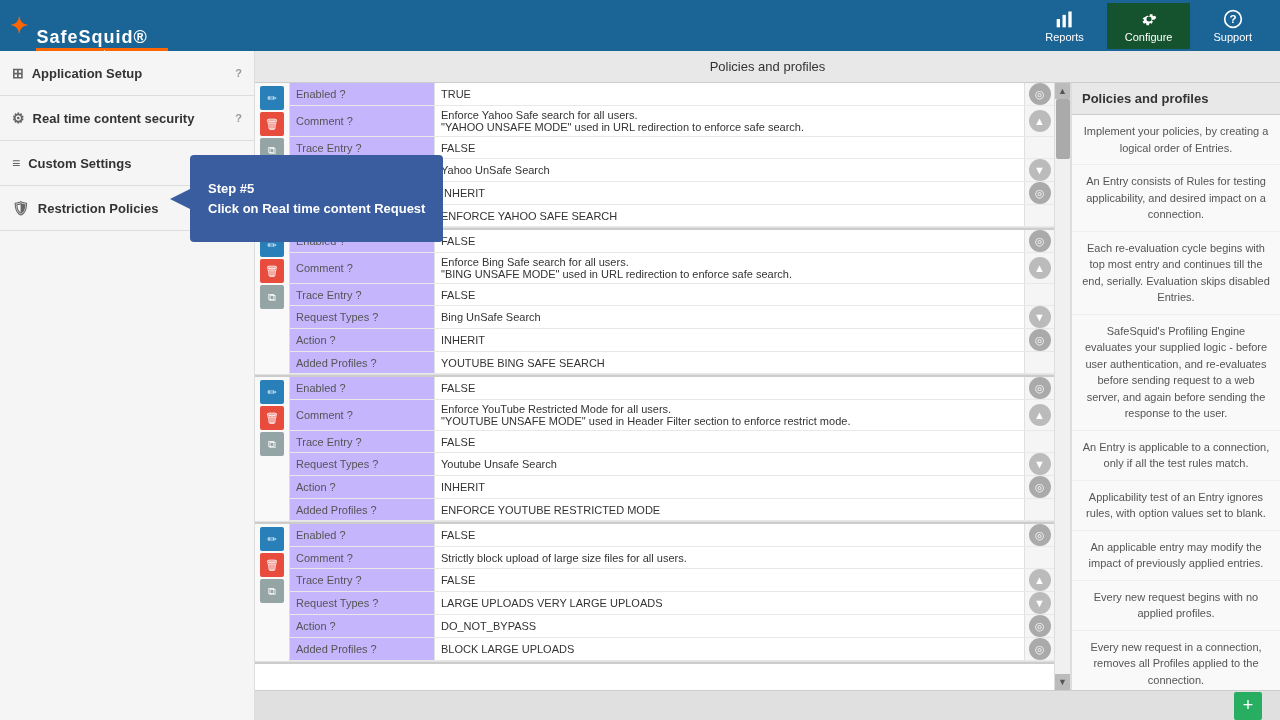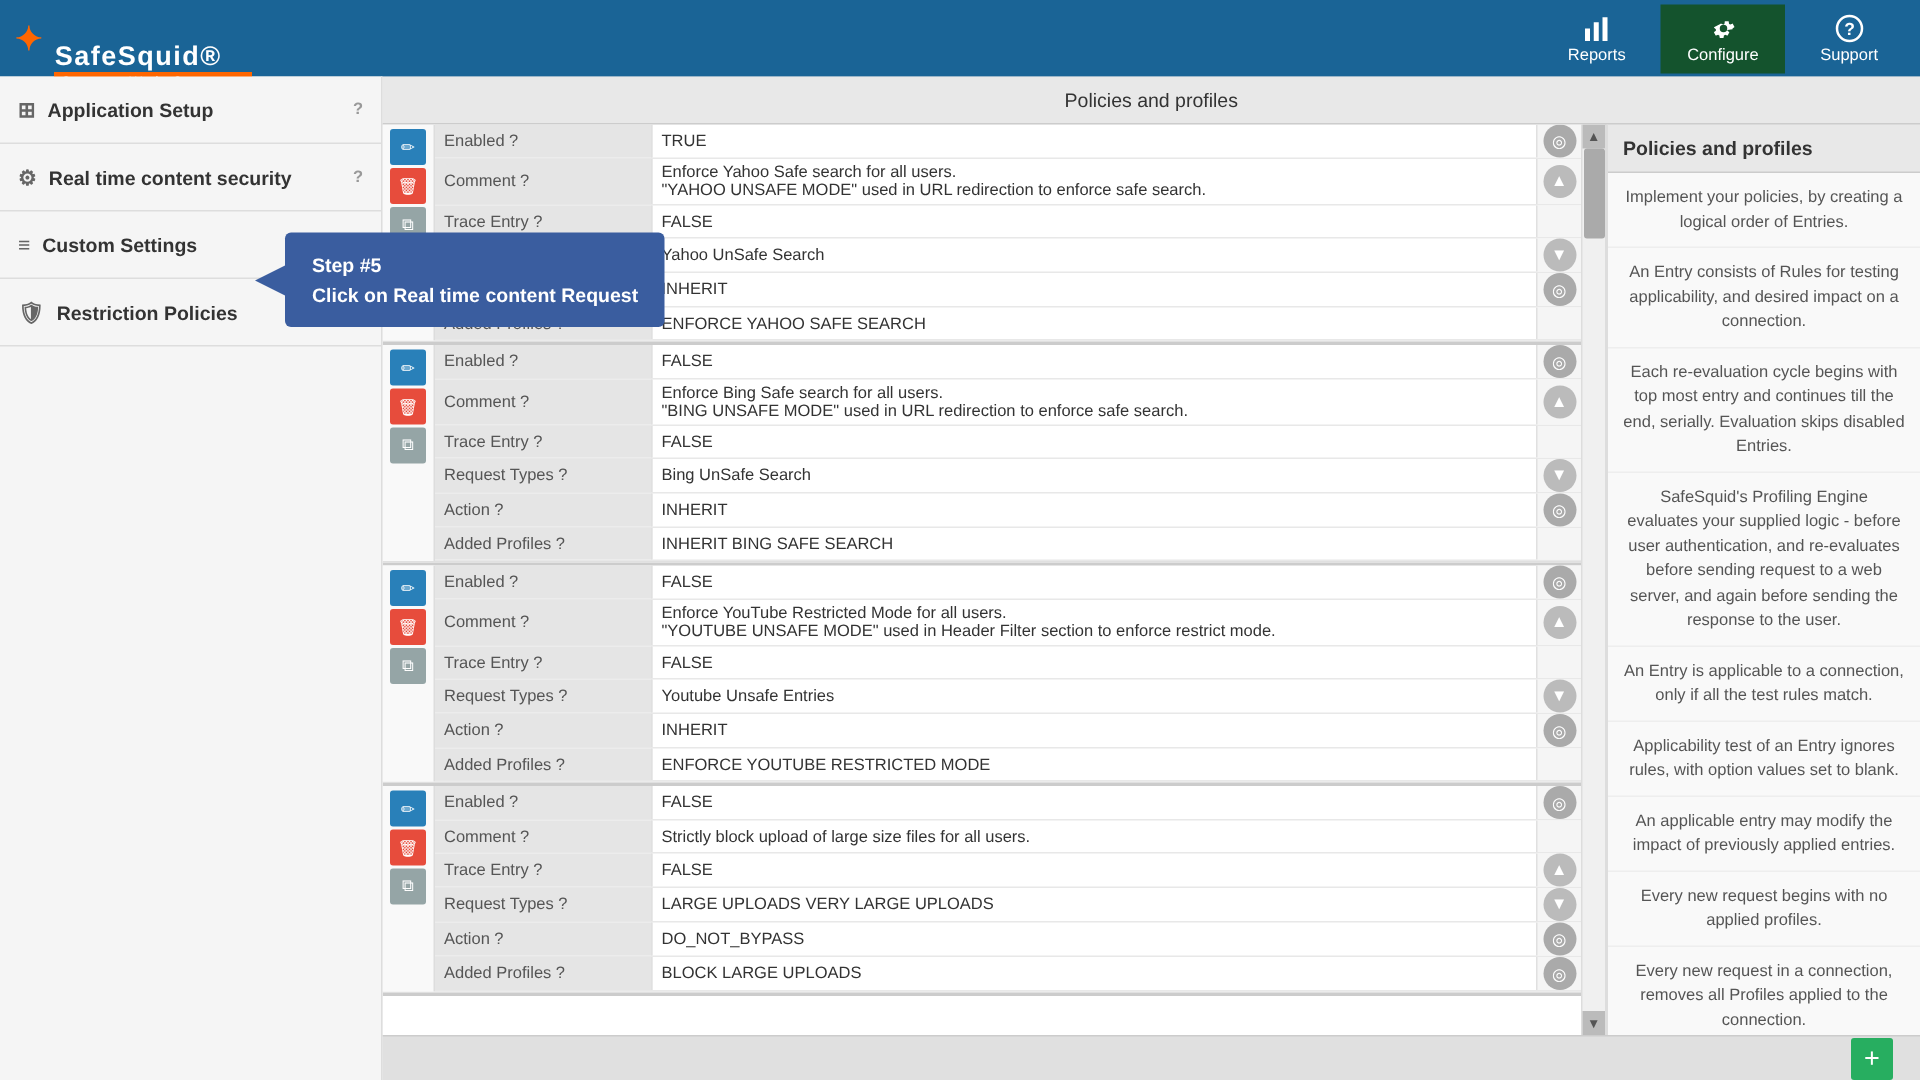--- a/index.html
+++ b/index.html
@@ -50,35 +50,35 @@
     .right-panel-title { background: #e8e8e8; padding: 8px 10px; font-size: 13px; font-weight: bold; color: #333; border-bottom: 1px solid #ccc; }
     .right-panel-text { padding: 8px 10px; font-size: 11px; color: #555; line-height: 1.5; border-bottom: 1px solid #eee; text-align: center; }
 
     
     .add-btn-area { position: relative; height: 30px; background: #e0e0e0; border-top: 1px solid #ccc; display: flex; justify-content: flex-end; align-items: center; padding-right: 18px; }
     .add-btn { width: 28px; height: 28px; background: #27ae60; border: none; color: white; font-size: 18px; cursor: pointer; display: flex; align-items: center; justify-content: center; border-radius: 2px; }
 
     
     .callout { position: absolute; left: 170px; top: 155px; z-index: 100; }
     .callout-arrow { width: 0; height: 0; border-right: 20px solid #3a5d9f; border-top: 10px solid transparent; border-bottom: 10px solid transparent; display: inline-block; vertical-align: middle; }
-    .callout-box { background: #3a5d9f; color: white; padding: 12px 18px; font-size: 13px; font-weight: bold; border-radius: 4px; display: inline-block; vertical-align: middle; line-height: 1.5; }
+    .callout-box { background: #3a5d9f; color: white; padding: 24px 18px; font-size: 13px; font-weight: bold; border-radius: 4px; display: inline-block; vertical-align: middle; line-height: 1.5; }
 
     
     .table-main::-webkit-scrollbar { width: 14px; }
     .table-main::-webkit-scrollbar-track { background: #f0f0f0; }
     .table-main::-webkit-scrollbar-thumb { background: #bbb; border-radius: 2px; }
 
     
     .right-panel::-webkit-scrollbar { width: 8px; }
     .right-panel::-webkit-scrollbar-track { background: #f0f0f0; }
     .right-panel::-webkit-scrollbar-thumb { background: #ccc; }
     .entry-side { display: flex; flex-direction: column; align-items: center; justify-content: flex-start; padding: 3px 4px; gap: 2px; background: #f9f9f9; border-right: 1px solid #ddd; width: 35px; flex-shrink: 0; }
 
     .field-row { display: flex; align-items: stretch; border-bottom: 1px solid #e8e8e8; min-height: 22px; }
-    .fr-label { width: 145px; flex-shrink: 0; padding: 3px 6px; font-size: 11px; color: #555; background: #e5e5e5; border-right: 1px solid #e0e0e0; display: flex; align-items: center; gap: 3px; }
+    .fr-label { width: 145px; flex-shrink: 0; padding: 3px 6px; font-size: 11px; color: #555; background: #c4b5fd; border-right: 1px solid #e0e0e0; display: flex; align-items: center; gap: 3px; }
     .fr-value { flex: 1; padding: 3px 6px; font-size: 11px; color: #333; display: flex; align-items: center; flex-wrap: wrap; }
     .fr-control { width: 30px; flex-shrink: 0; display: flex; align-items: center; justify-content: center; background: #f5f5f5; border-left: 1px solid #e0e0e0; }
   </style>
 </head>
 <body>
 
 <div class="header">
   <div class="logo-area">
     <div class="logo-icon">✦</div>
     <div class="logo-text">
@@ -237,21 +237,21 @@
               </div>
               <div class="field-row">
                 <div class="fr-label">Action <span class="q-icon">?</span></div>
                 <div class="fr-value">INHERIT</div>
                 <div class="fr-control">
                     <button class="row-control-btn circle-btn">◎</button>
                   </div>
               </div>
               <div class="field-row">
                 <div class="fr-label">Added Profiles <span class="q-icon">?</span></div>
-                <div class="fr-value">INHERIT BING SAFE SEARCH</div>
+                <div class="fr-value">YOUTUBE BING SAFE SEARCH</div>
                 <div class="fr-control"></div>
               </div>
             </div>
           </div>
         </div>
 
         <div class="entry-group">
           <div style="display:flex; align-items:stretch; border-bottom:1px solid #e0e0e0;">
             <div class="entry-side">
               <button class="action-btn btn-edit">✏</button>
@@ -273,21 +273,21 @@
                     <button class="row-control-btn">▲</button>
                   </div>
               </div>
               <div class="field-row">
                 <div class="fr-label">Trace Entry <span class="q-icon">?</span></div>
                 <div class="fr-value">FALSE</div>
                 <div class="fr-control"></div>
               </div>
               <div class="field-row">
                 <div class="fr-label">Request Types <span class="q-icon">?</span></div>
-                <div class="fr-value">Youtube Unsafe Entries</div>
+                <div class="fr-value">Youtube Unsafe Search</div>
                 <div class="fr-control">
                     <button class="row-control-btn">▼</button>
                   </div>
               </div>
               <div class="field-row">
                 <div class="fr-label">Action <span class="q-icon">?</span></div>
                 <div class="fr-value">INHERIT</div>
                 <div class="fr-control">
                     <button class="row-control-btn circle-btn">◎</button>
                   </div>

